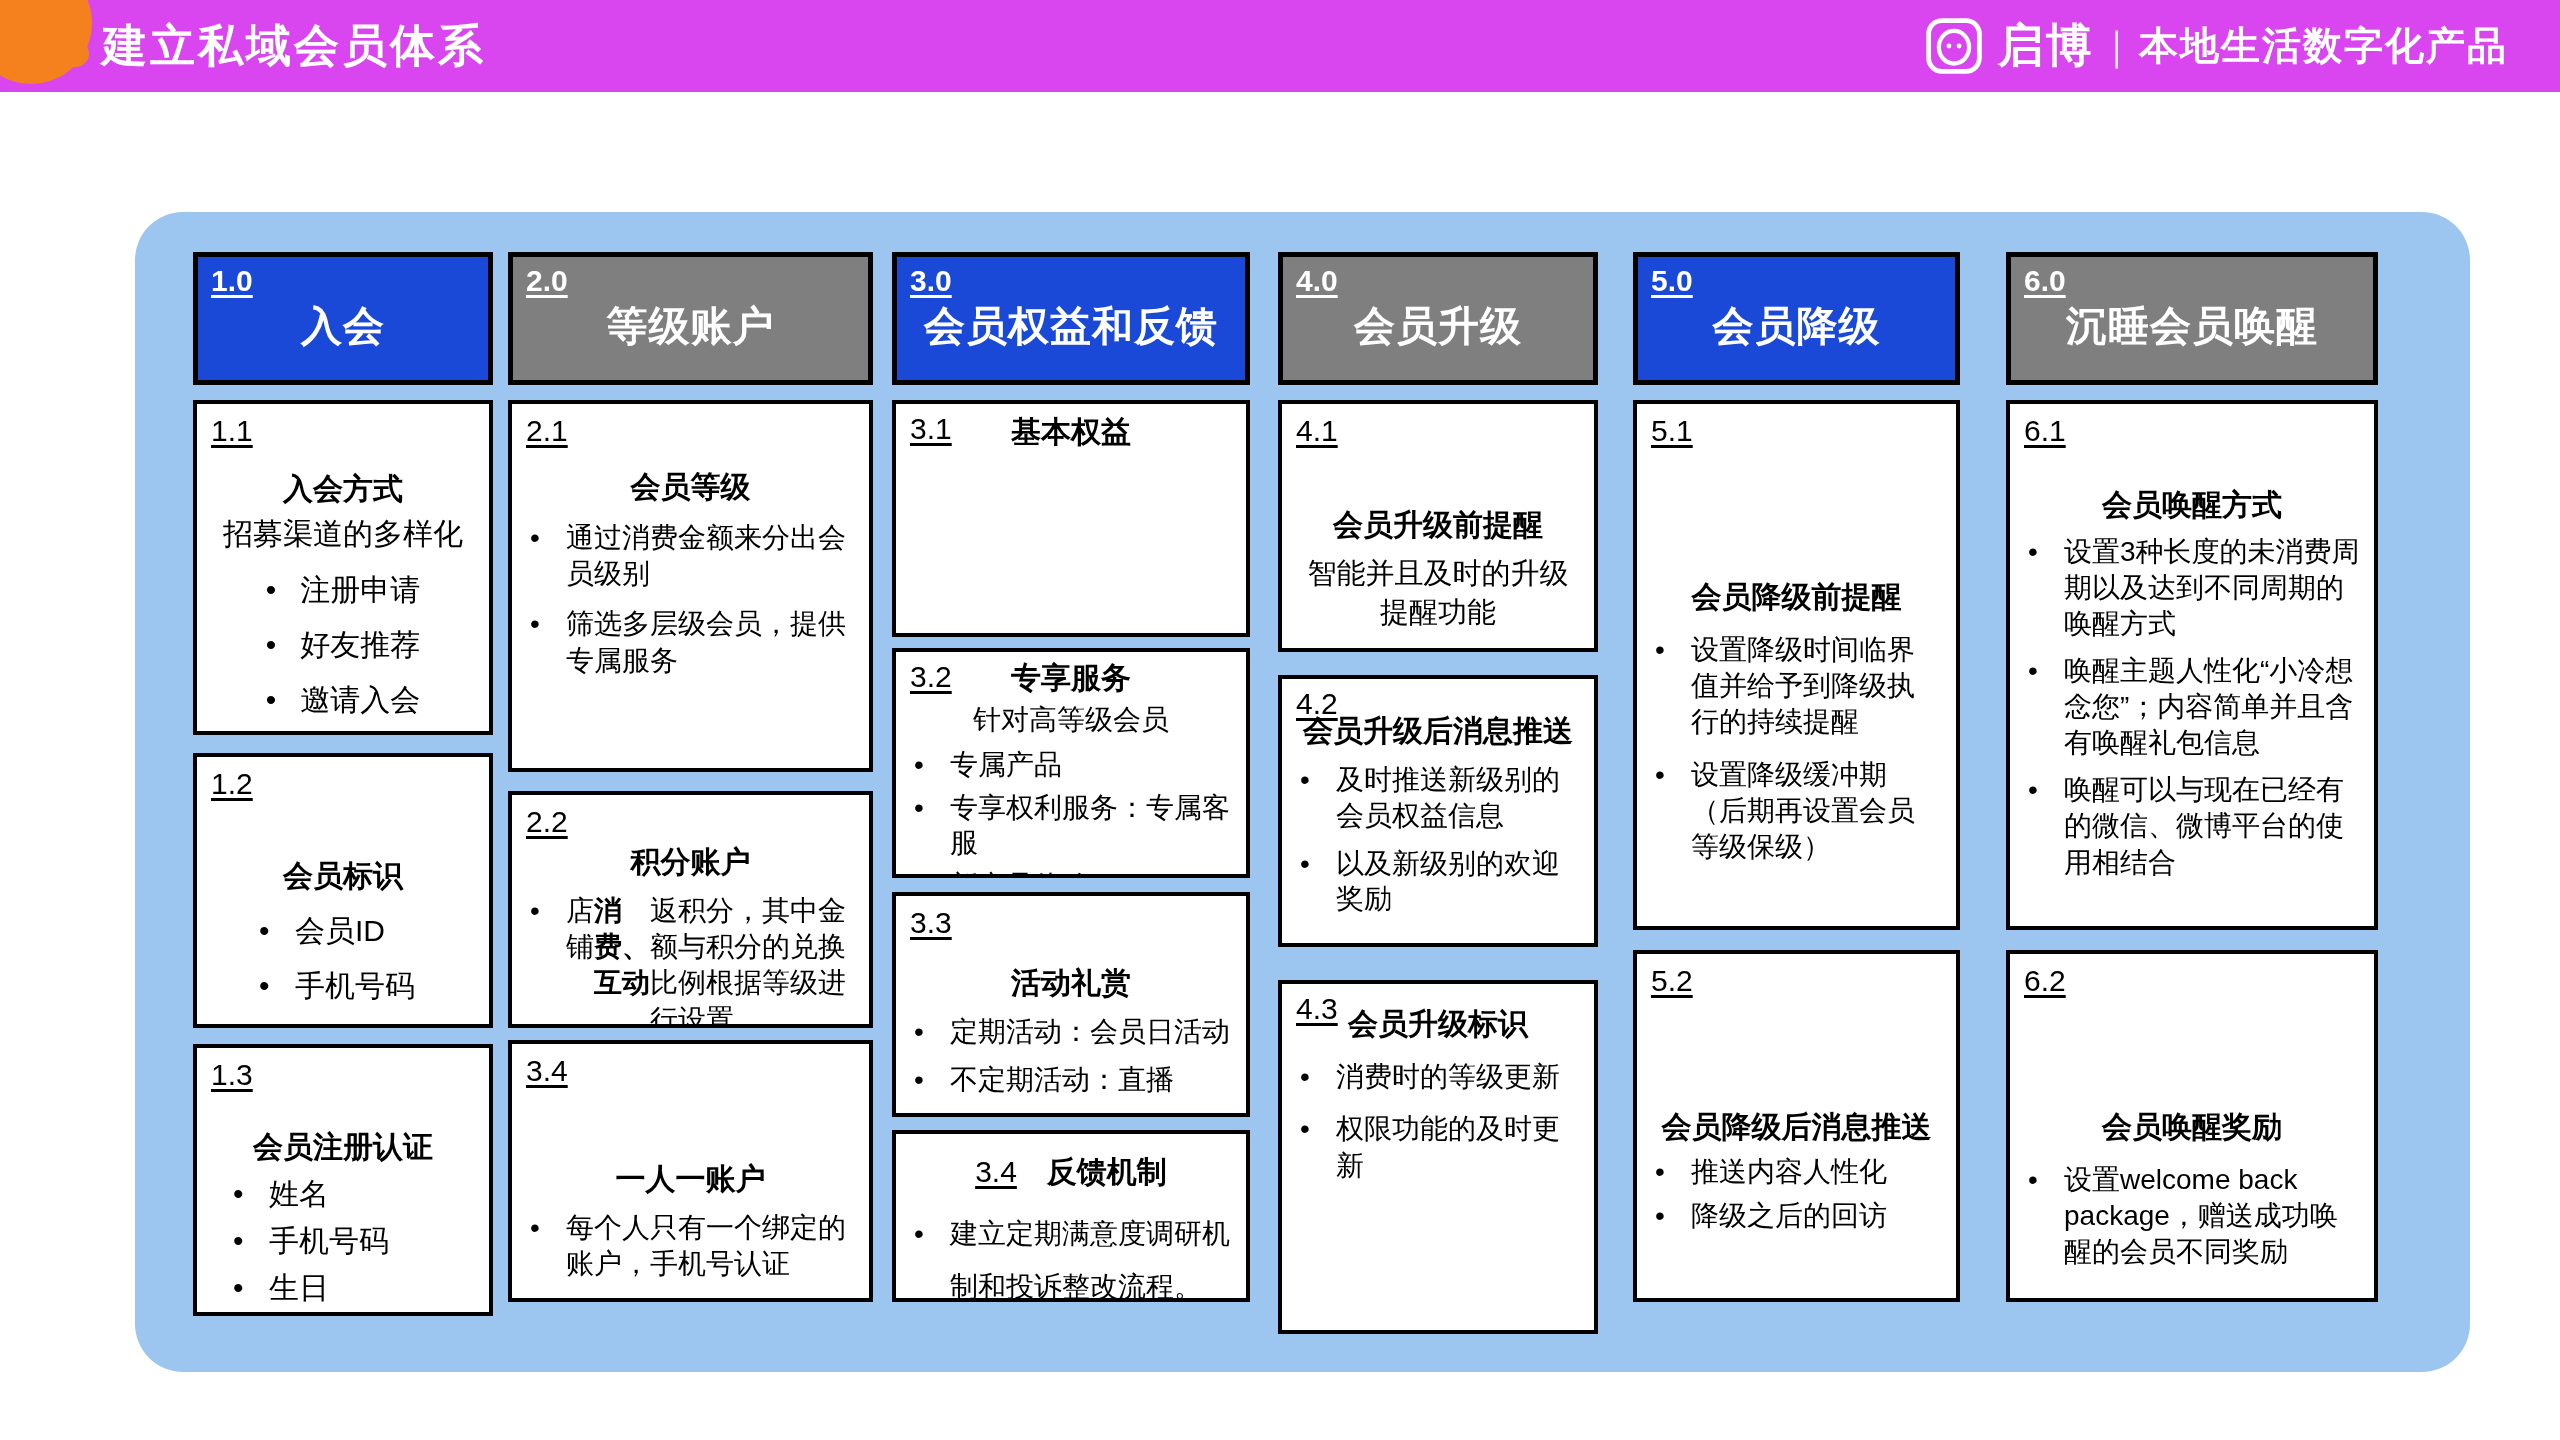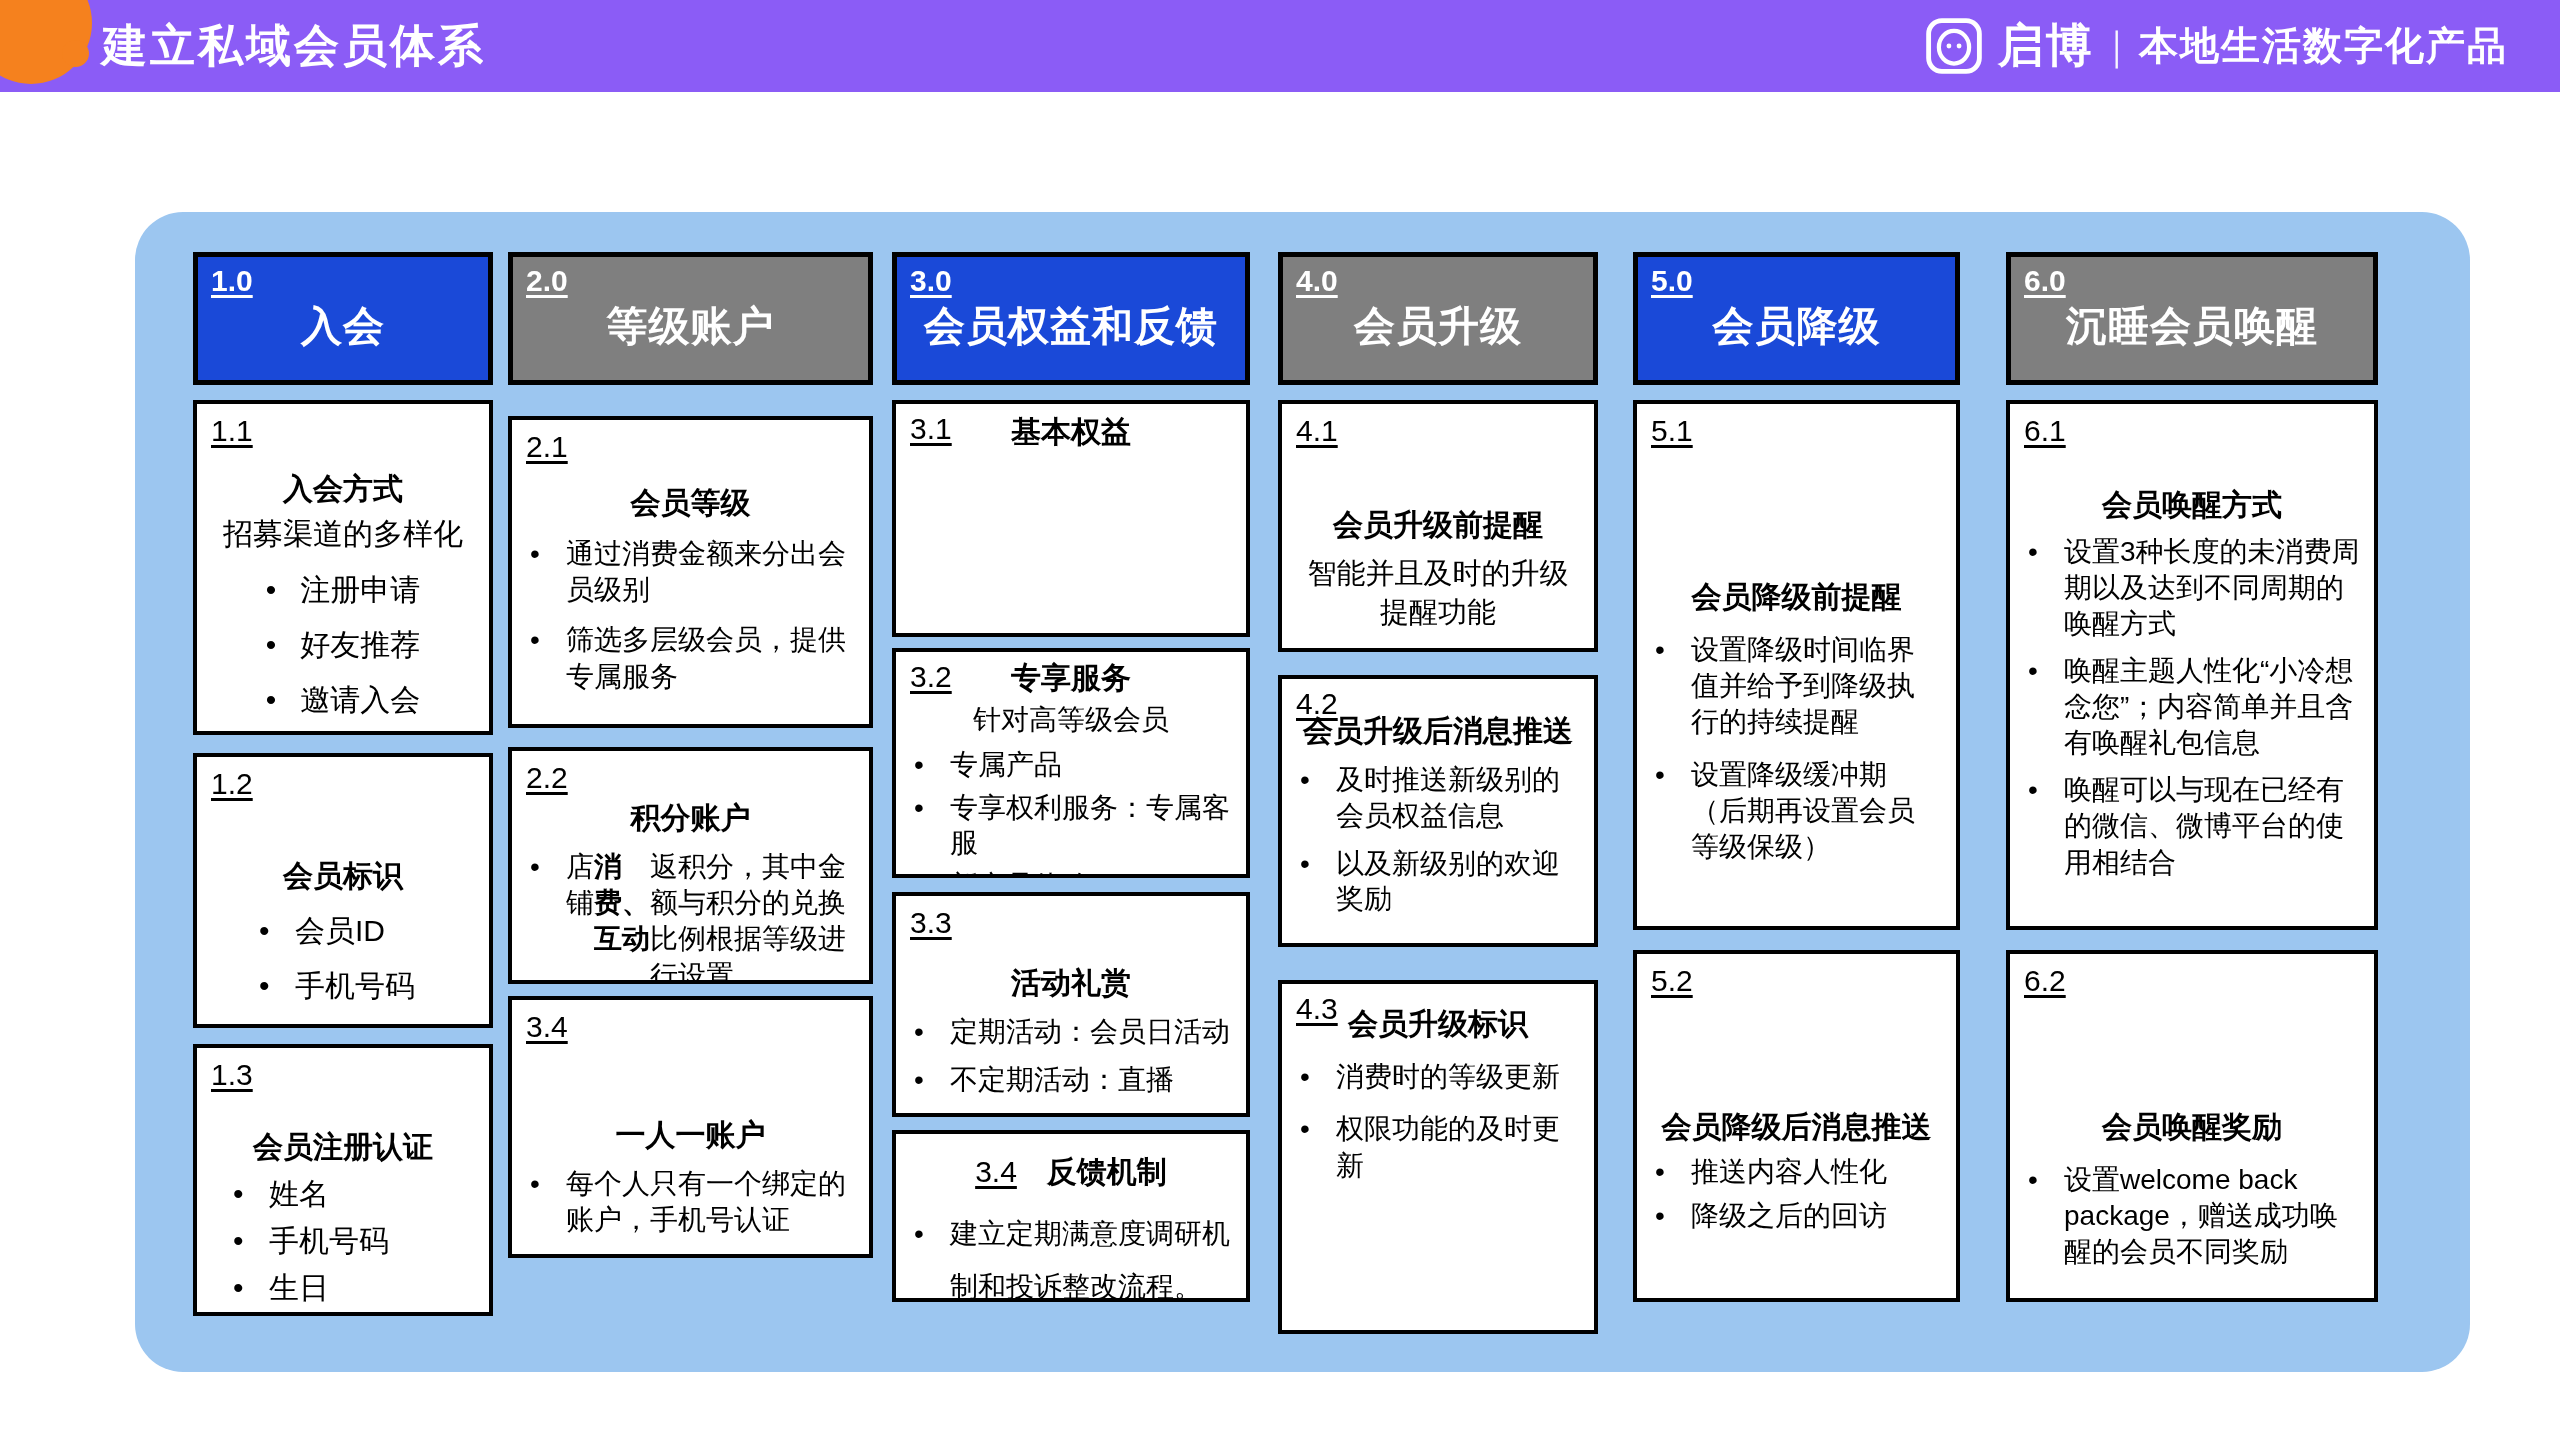--- a/index.html
+++ b/index.html
@@ -1,20 +1,20 @@
 <!DOCTYPE html>
 <html><head>
 <meta charset="utf-8">
 <style>
   html,body{margin:0;padding:0;background:#ffffff;}
   .stage{position:relative;width:2560px;height:1440px;background:#ffffff;overflow:hidden;
          font-family:"Liberation Sans","DejaVu Sans",sans-serif;color:#000;}
 
   
-  .topbar{position:absolute;left:0;top:0;width:2560px;height:92px;background:#8b5cf6;}
+  .topbar{position:absolute;left:0;top:0;width:2560px;height:92px;background:#d946ef;}
   .corner-blob{position:absolute;left:-30px;top:-38px;width:122px;height:122px;border-radius:50%;background:#F5811E;}
   .title-dot{position:absolute;left:62px;top:40px;width:27px;height:27px;border-radius:50%;background:#F5811E;}
   .page-title{position:absolute;left:102px;top:50%;transform:translateY(-50%);margin:0;
               color:#fff;font-size:45px;font-weight:700;letter-spacing:3px;white-space:nowrap;}
   .brand{position:absolute;right:52px;top:50%;transform:translateY(-50%);display:flex;align-items:center;color:#fff;white-space:nowrap;}
   .brand svg{width:58px;height:58px;margin-right:15px;flex:none;}
   .brand-name{font-size:46px;font-weight:700;letter-spacing:2px;}
   .brand-divider{font-size:38px;font-weight:400;margin:0 4px;opacity:.95;}
   .brand-tagline{font-size:39px;font-weight:600;letter-spacing:2px;}
 
@@ -50,21 +50,21 @@
   .bullets.center .bullet{justify-content:center;}
   .bullets.center .bullet::before{width:auto;padding-left:0;margin-right:24px;}
   .trow{display:flex;justify-content:center;align-items:baseline;gap:30px;margin-top:12px;}
 
   .c1 .bullet,.c1 .lead{font-size:30px;}
 
   
   .b1-1{height:335px;margin-top:15px;} .b1-1 .title{margin-top:20px;} .b1-1 .lead{margin-top:6px;} .b1-1 .bullet{margin-top:16px;}
   .b1-2{height:275px;margin-top:18px;} .b1-2 .title{margin-top:54px;} .b1-2 .bullets{padding-left:44px;} .b1-2 .bullet{margin-top:16px;}
   .b1-3{height:272px;margin-top:16px;} .b1-3 .title{margin-top:34px;} .b1-3 .bullets{padding-left:18px;} .b1-3 .bullet{margin-top:8px;}
-  .b2-1{height:312px;margin-top:31px;} .b2-1 .title{margin-top:18px;}
+  .b2-1{height:372px;margin-top:15px;} .b2-1 .title{margin-top:18px;}
   .b2-2{height:237px;margin-top:19px;} .b2-2 .title{margin-top:2px;} .b2-2 .bullet{margin-top:12px;}
   .b2-3{height:262px;margin-top:12px;} .b2-3 .title{margin-top:70px;} .b2-3 .bullet{margin-top:12px;}
   .b3-1{height:237px;margin-top:15px;padding-top:8px;} .b3-1 .title{margin-top:0;} .b3-1 .bullet{margin-top:12px;line-height:1.28;}
   .b3-2{height:230px;margin-top:11px;padding-top:6px;} .b3-2 .title{margin-top:0;} .b3-2 .lead{margin-top:4px;font-size:28px;} .b3-2 .bullet{margin-top:8px;line-height:1.25;}
   .b3-3{height:225px;margin-top:14px;} .b3-3 .title{margin-top:22px;} .b3-3 .bullet{margin-top:12px;}
   .b3-4{height:172px;margin-top:13px;padding-top:6px;} .b3-4 .bullet{margin-top:16px;line-height:1.9;}
   .b4-1{height:252px;margin-top:15px;} .b4-1 .title{margin-top:56px;} .b4-1 .lead{margin-top:10px;font-size:29px;}
   .b4-2{height:272px;margin-top:23px;padding-top:18px;} .b4-2 .title{margin-top:14px;} .b4-2 .bullet{margin-top:12px;line-height:1.28;}
   .b4-3{height:354px;margin-top:33px;} .b4-3 .title{margin-top:10px;} .b4-3 .bullet{margin-top:16px;}
   .b5-1{height:530px;margin-top:15px;} .b5-1 .title{margin-top:128px;} .b5-1 .bullet{margin-top:16px;}

